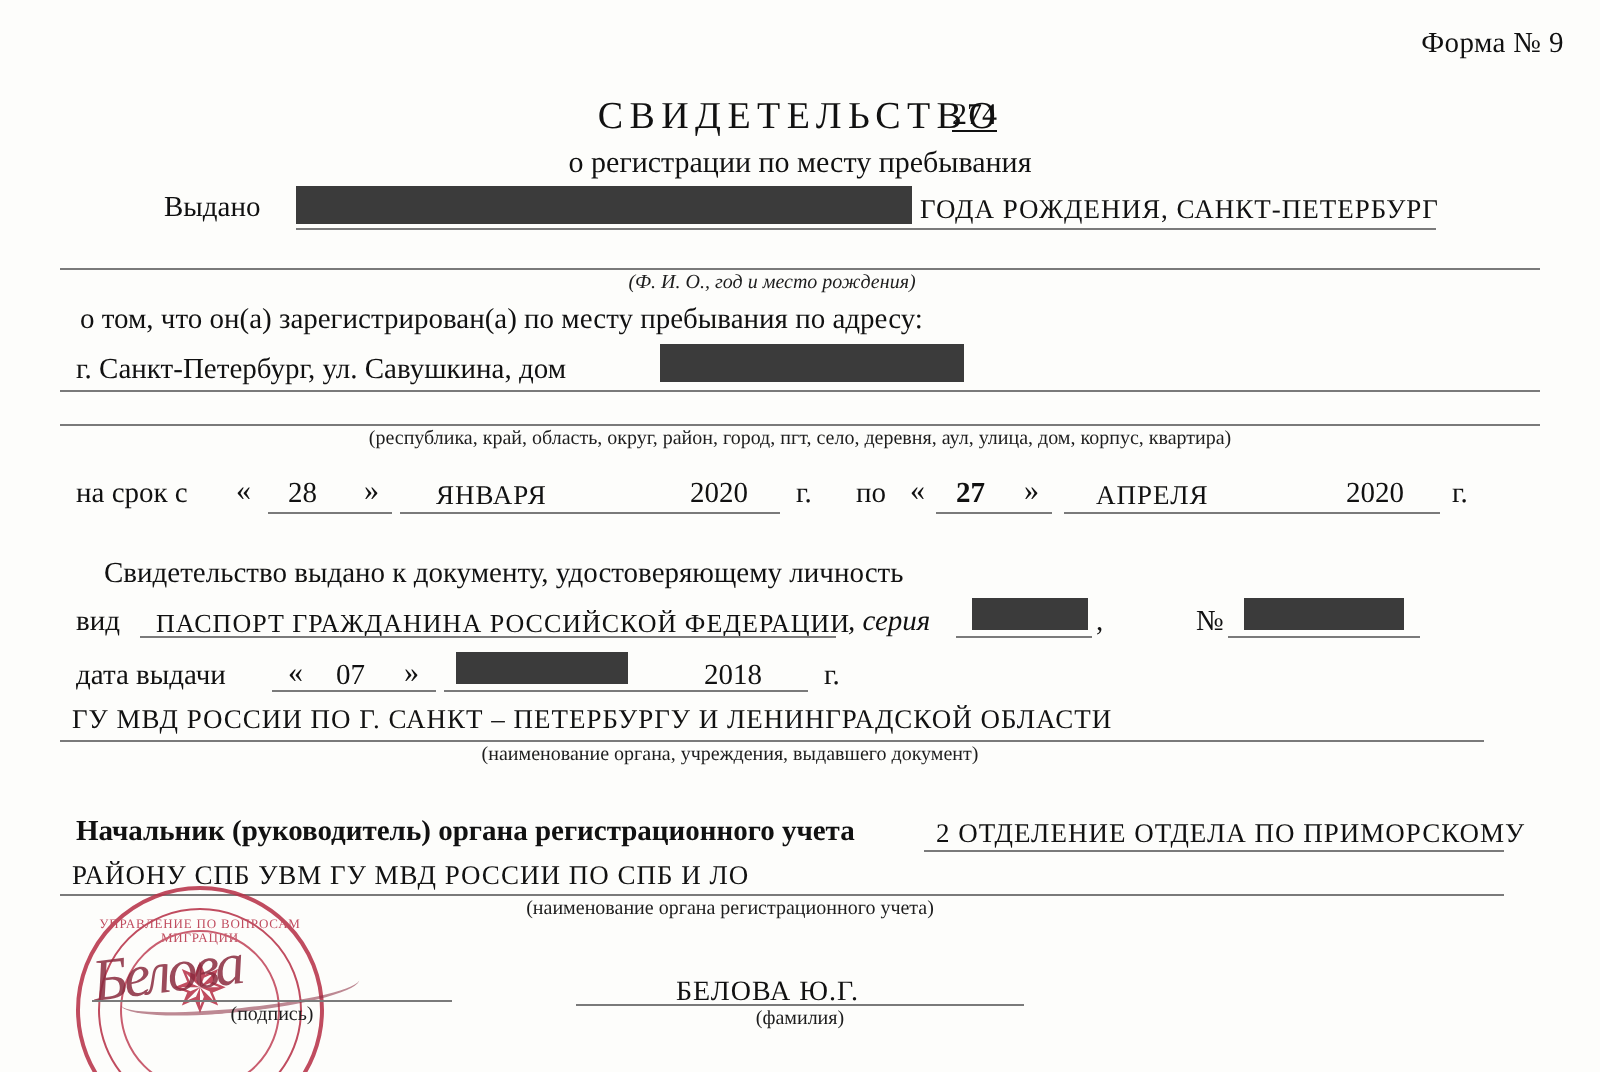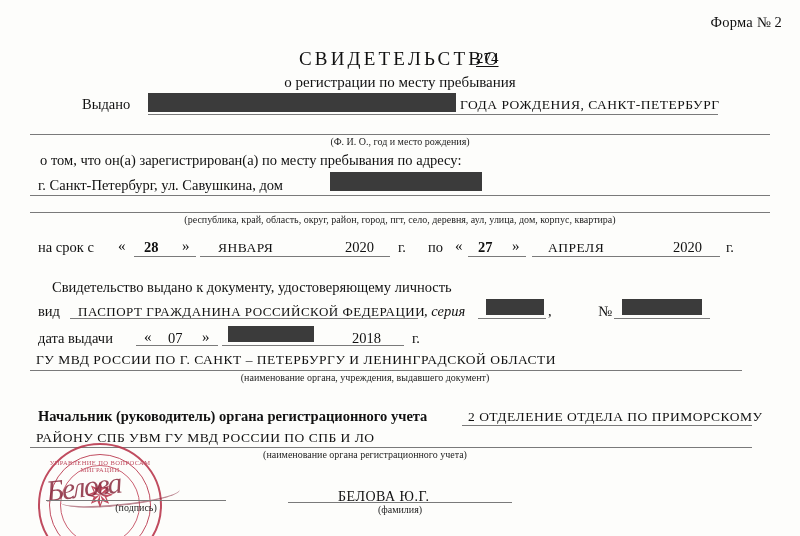--- a/index.html
+++ b/index.html
@@ -152,47 +152,47 @@
     border-radius: 50%;
     transform: rotate(-6deg);
     opacity: .55;
   }
 </style>
 </head>
 <body>
 
 <div class="doc">
 
-  <div class="form-no">Форма № 2</div>
+  <div class="form-no">Форма № 9</div>
 
   <div class="title-row">
     <span class="title-main">СВИДЕТЕЛЬСТВО</span>
   </div>
   <div class="title-num">274</div>
   <div class="title-sub">о регистрации по месту пребывания</div>
 
   <div class="txt" style="left:82px; top:96px;">Выдано</div>
   <div class="redact" style="left:148px; top:93px; width:308px; height:19px;"></div>
   <div class="txt bold-sp" style="left:460px; top:97px; font-size:13.5px;">ГОДА РОЖДЕНИЯ, САНКТ-ПЕТЕРБУРГ</div>
   <div class="rule" style="left:148px; top:114px; width:570px;"></div>
 
   <div class="rule" style="left:30px; top:134px; width:740px;"></div>
-  <div class="center-cap" style="left:30px; top:136px; width:740px;">(Ф. И. О., год и место рождения)</div>
+  <div class="center-cap" style="left:16px; top:136px; width:740px;font-style:italic;">(Ф. И. О., год и место рождения)</div>
 
   <div class="txt" style="left:40px; top:152px;">о том, что он(а) зарегистрирован(а) по месту пребывания по адресу:</div>
 
   <div class="txt" style="left:38px; top:177px;">г. Санкт-Петербург, ул. Савушкина, дом</div>
   <div class="redact" style="left:330px; top:172px; width:152px; height:19px;"></div>
   <div class="rule" style="left:30px; top:195px; width:740px;"></div>
   <div class="rule" style="left:30px; top:212px; width:740px;"></div>
   <div class="center-cap" style="left:30px; top:214px; width:740px;">(республика, край, область, округ, район, город, пгт, село, деревня, аул, улица, дом, корпус, квартира)</div>
 
   <div class="txt" style="left:38px; top:239px;">на срок с</div>
   <div class="txt quote" style="left:118px; top:238px;">«</div>
-  <div class="txt" style="left:144px; top:239px; font-weight:bold;">28</div>
+  <div class="txt" style="left:144px; top:239px; font-weight:normal;">28</div>
   <div class="txt quote" style="left:182px; top:238px;">»</div>
   <div class="txt bold-sp" style="left:218px; top:240px; font-size:13.5px;">ЯНВАРЯ</div>
   <div class="txt" style="left:345px; top:239px;">2020</div>
   <div class="txt" style="left:398px; top:239px;">г.</div>
   <div class="txt" style="left:428px; top:239px;">по</div>
   <div class="txt quote" style="left:455px; top:238px;">«</div>
   <div class="txt" style="left:478px; top:239px; font-weight:bold;">27</div>
   <div class="txt quote" style="left:512px; top:238px;">»</div>
   <div class="txt bold-sp" style="left:548px; top:240px; font-size:13.5px;">АПРЕЛЯ</div>
   <div class="txt" style="left:673px; top:239px;">2020</div>

